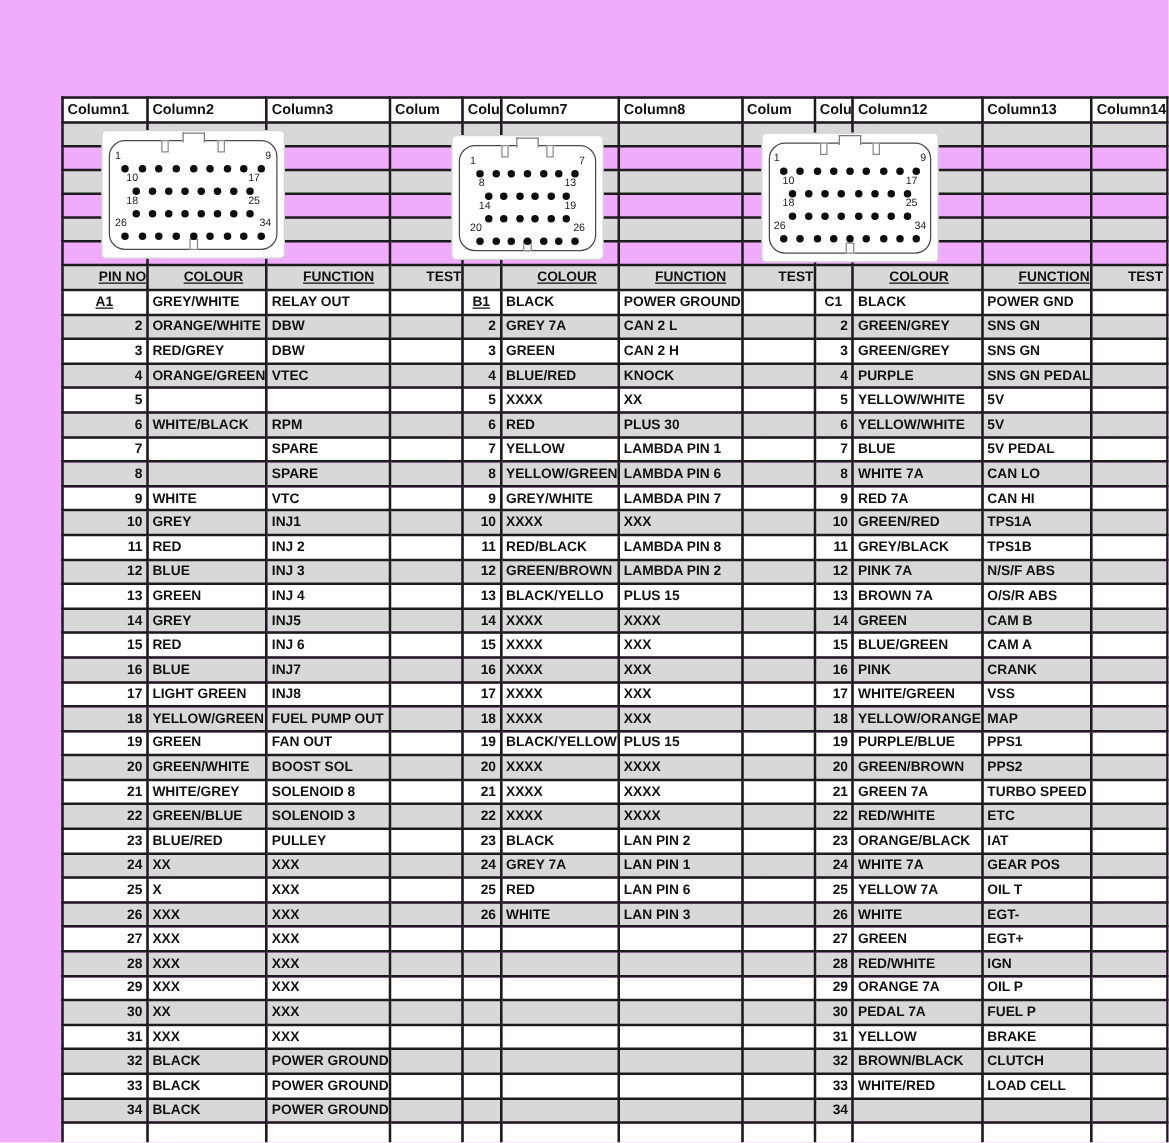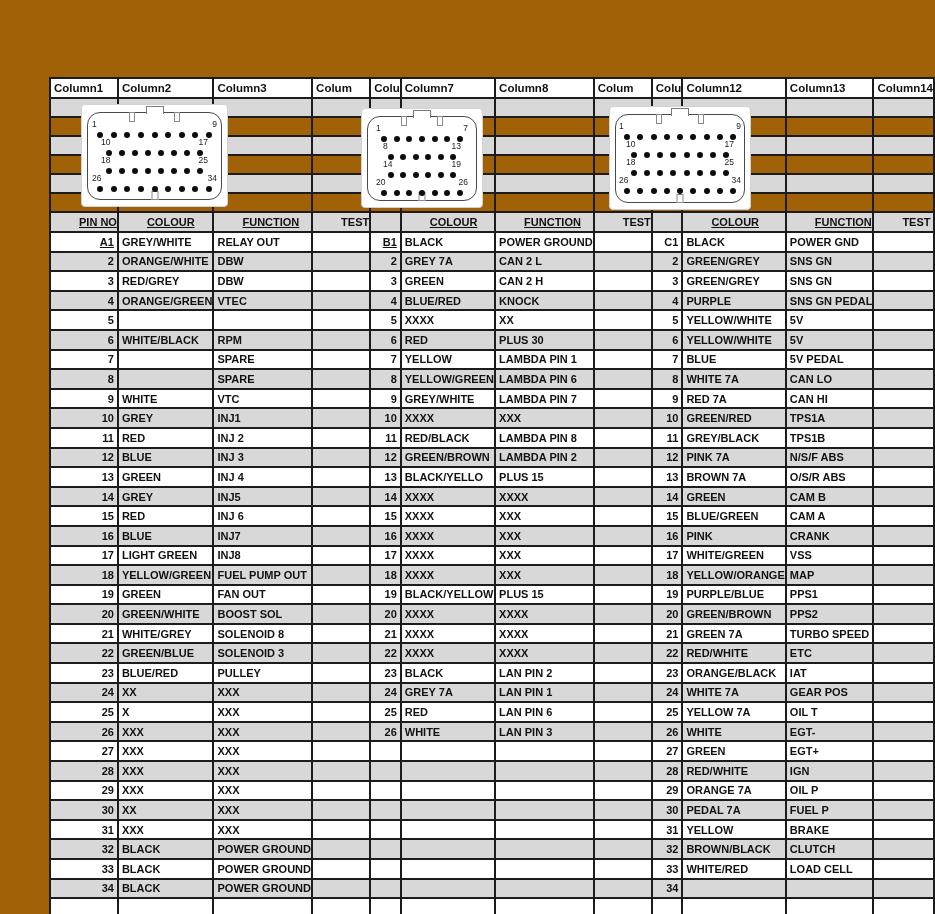--- a/index.html
+++ b/index.html
@@ -1,29 +1,29 @@
 <!DOCTYPE html>
 <html><head>
 <meta charset="utf-8">
 <style>
   html,body{margin:0;padding:0;background:#fff;}
-  .page{position:relative;width:935px;height:914px;background:#a16207;overflow:hidden;
+  .page{position:relative;width:935px;height:914px;background:#f0abfc;overflow:hidden;
         font-family:"Liberation Sans",sans-serif;color:#111;}
   .sheet{position:absolute;left:49px;top:77px;border-collapse:collapse;table-layout:fixed;}
   .sheet td,.sheet th{border:2px solid #1c1c1c;padding:0 0 0 3px;font-size:11px;font-weight:700;
         white-space:nowrap;overflow:hidden;vertical-align:middle;text-align:left;line-height:12px;}
   .sheet th{font-size:11.5px;height:18px;background:#fff;}
   .sheet th:last-child{overflow:visible;}
   tr.blank td{height:17px;}
   tr.pinhead td{height:18px;background:#d8d8d8;}
   tr.datarow td{height:17.6px;background:#fff;}
   tr.grey td{background:#d8d8d8;}
   tr.pinhead td{background:#d8d8d8;padding-left:28px;}
   td.pin{text-align:right;padding:0 3px 0 1px;}
-  td.pin.alpha{text-align:right;padding-left:2px;}
+  td.pin.alpha{text-align:center;padding-left:2px;}
   .u{text-decoration:underline;}
   
   .card{position:absolute;background:#fff;border:1px solid #d2d2d2;border-radius:4px;z-index:5;}
   .cbody{position:absolute;left:5px;right:5px;top:7px;bottom:6px;border:1.6px solid #4a4a4a;
          border-radius:13px;background:#fff;}
   .tabtop{position:absolute;top:-7px;left:50%;transform:translateX(-50%);width:16px;height:7px;
           border:1.5px solid #7a7a7a;border-bottom:none;background:#fff;}
   .slot{position:absolute;top:-1px;width:4px;height:8px;border:1px solid #8a8a8a;background:#fff;}
   .slot.s1{left:31%;} .slot.s2{right:31%;}
   .slotb{position:absolute;bottom:-1px;left:50%;transform:translateX(-50%);width:5px;height:7px;

